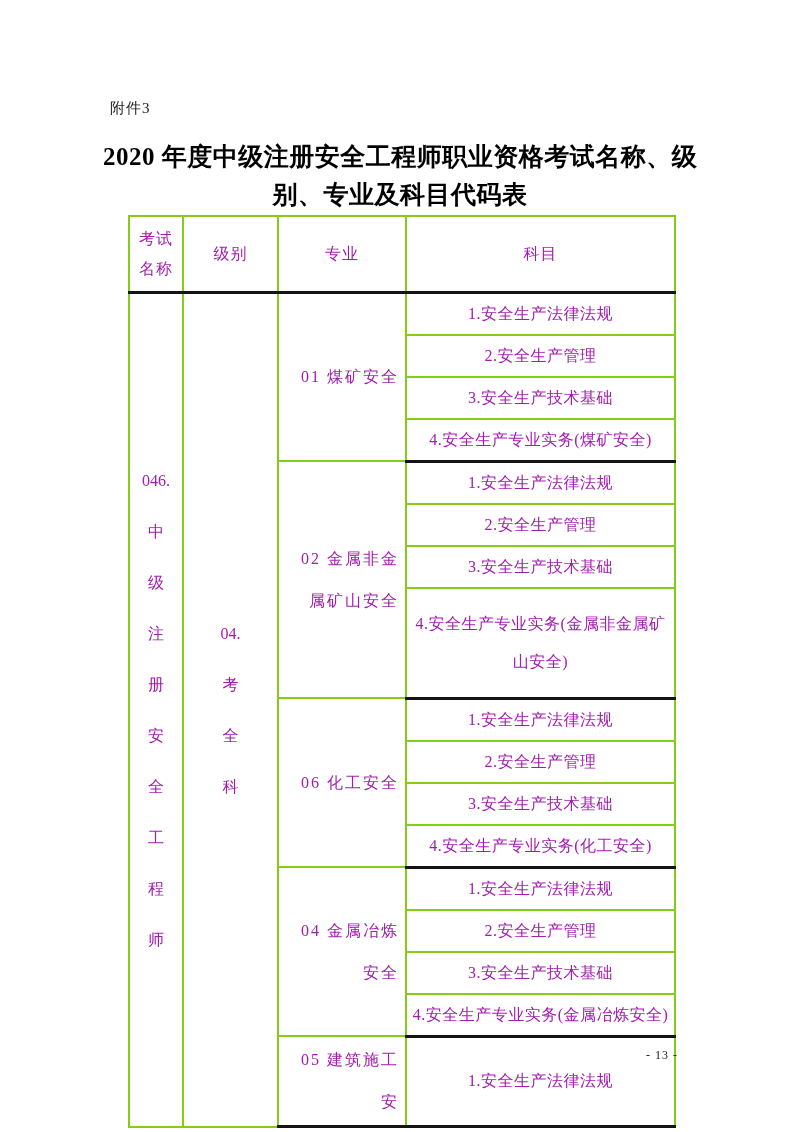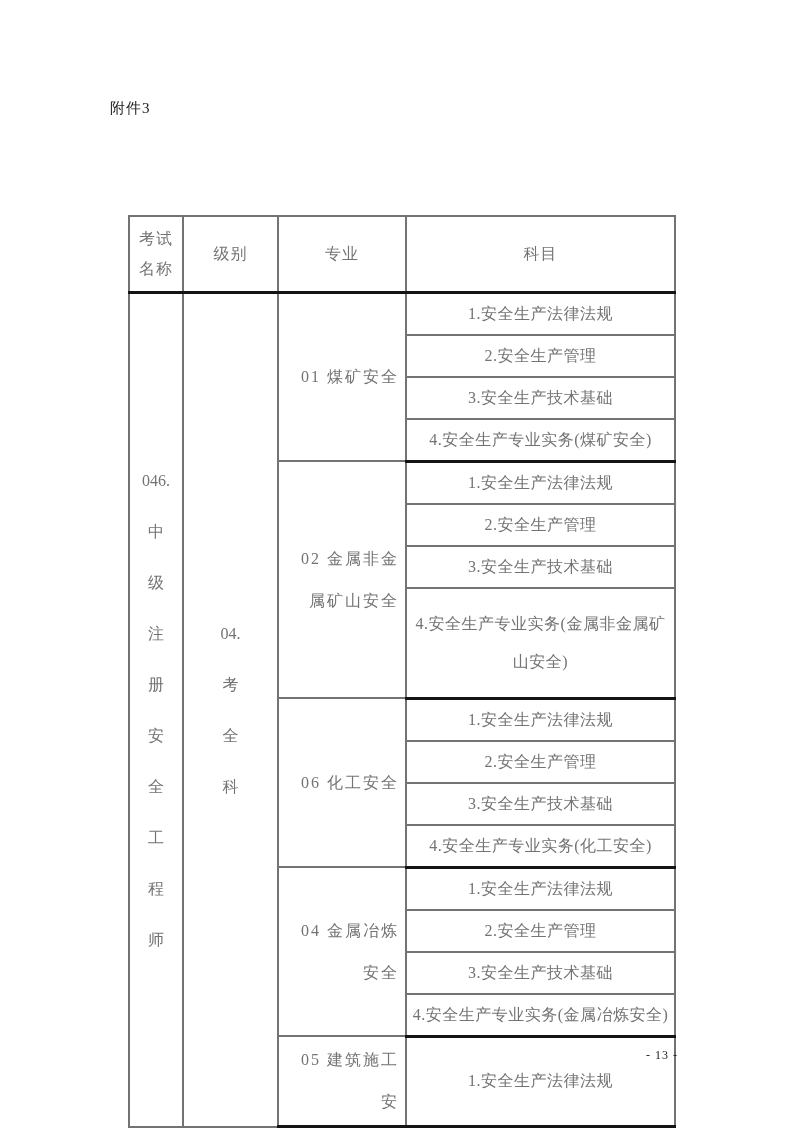--- a/index.html
+++ b/index.html
@@ -32,27 +32,27 @@
   }
   table.exam-table {
     position: absolute;
     left: 128px; top: 215px;
     width: 546px;
     border-collapse: collapse;
     table-layout: fixed;
     border: 2px solid #1f1f1f;
   }
   th, td {
-    border: 2px solid #737373;
+    border: 2px solid #84cc16;
     text-align: center;
     vertical-align: middle;
     font-size: 16px;
     font-weight: normal;
     padding: 0;
-    color: #737373;
+    color: #a21caf;
     font-family: Liberation Serif, serif;
   }
   thead th {
     height: 76px;
     line-height: 30px;
     border-bottom: 3px solid #141414;
     padding: 0 3px;
     letter-spacing: 1px;
   }
   td.vcell {
@@ -81,20 +81,22 @@
     letter-spacing: 1px;
     color: #222;
   }
 </style>
 </head>
 <body>
 
 <div class="attachment">附件3</div>
 
 <div class="doc-title">
+  <div>2020 年度中级注册安全工程师职业资格考试名称、级</div>
+  <div>别、专业及科目代码表</div>
 </div>
 
 <table class="exam-table">
   <colgroup>
     <col style="width:54px">
     <col style="width:95px">
     <col style="width:128px">
     <col style="width:269px">
   </colgroup>
   <thead>

